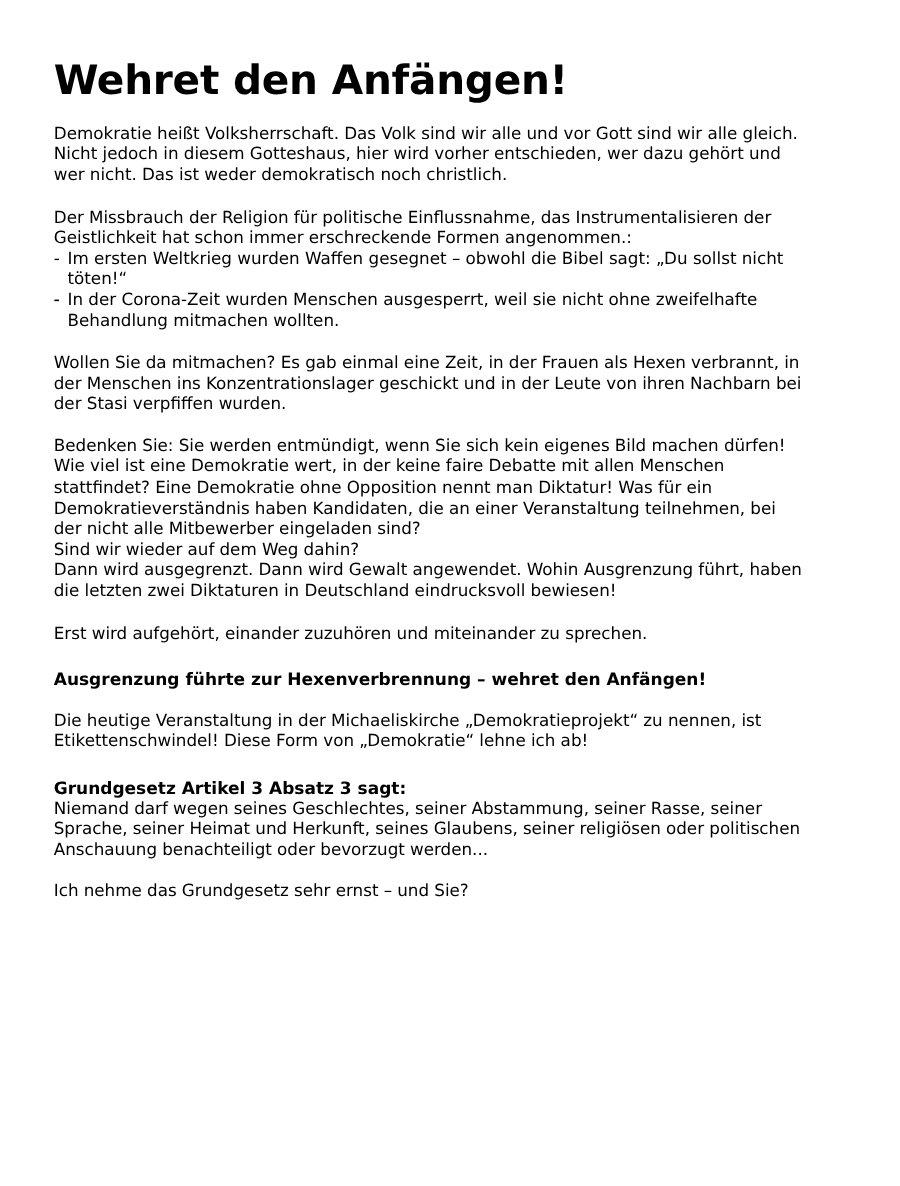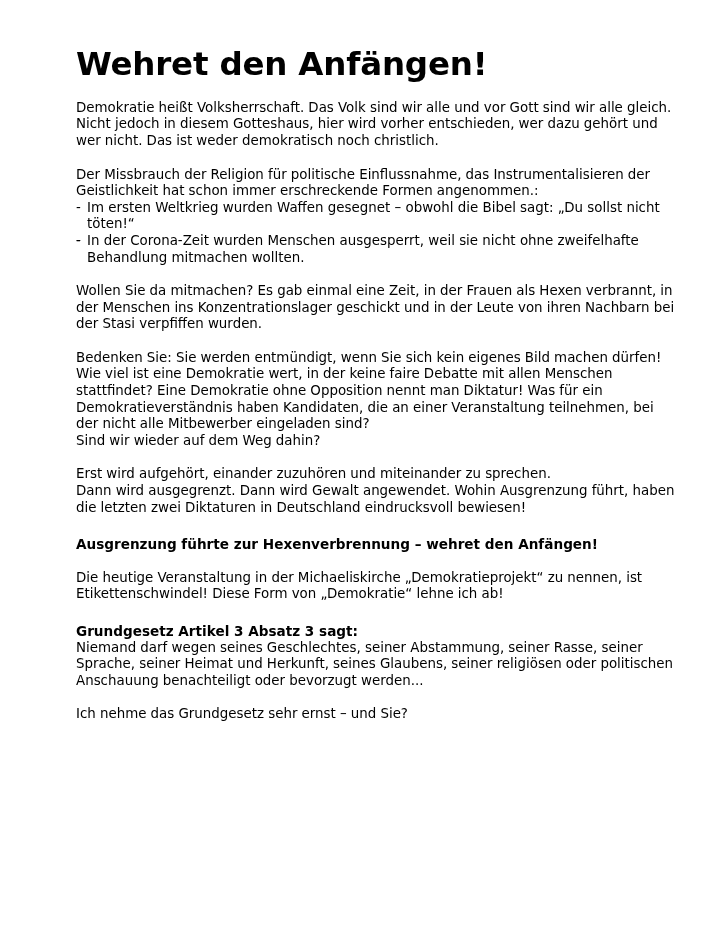--- a/index.html
+++ b/index.html
@@ -14,21 +14,21 @@
     font-family: "DejaVu Sans", "Liberation Sans", sans-serif;
     color: #000000;
     -webkit-font-smoothing: antialiased;
   }
   .page {
     position: relative;
     width: 720px;
     height: 787px;
     background: #ffffff;
     box-sizing: border-box;
-    padding: 0 44px 0 76px;
+    padding: 0 44px 0 43px;
     overflow: hidden;
   }
   .doc-title {
     font-size: 32.5px;
     font-weight: 700;
     letter-spacing: -0.2px;
     line-height: 1.1;
     margin: 0;
     padding-top: 47px;
   }
@@ -112,23 +112,23 @@
       <span>In der Corona-Zeit wurden Menschen ausgesperrt, weil sie nicht ohne zweifelhafte Behandlung mitmachen wollten.</span>
     </li>
   </ul>
 
   <p class="para">Wollen Sie da mitmachen? Es gab einmal eine Zeit, in der Frauen als Hexen verbrannt, in der Menschen ins Konzentrationslager geschickt und in der Leute von ihren Nachbarn bei der Stasi verpfiffen wurden.</p>
 
   <p class="para">Bedenken Sie: Sie werden entmündigt, wenn Sie sich kein eigenes Bild machen dürfen! Wie viel ist eine Demokratie wert, in der keine faire Debatte mit allen Menschen stattfindet? Eine Demokratie ohne Opposition nennt man Diktatur! Was für ein Demokratieverständnis haben Kandidaten, die an einer Veranstaltung teilnehmen, bei der nicht alle Mitbewerber eingeladen sind?</p>
 
   <p class="para tight">Sind wir wieder auf dem Weg dahin?</p>
 
+  <p class="para tight">Dann wird ausgegrenzt. Dann wird Gewalt angewendet. Wohin Ausgrenzung führt, haben die letzten zwei Diktaturen in Deutschland eindrucksvoll bewiesen!</p>
+
   <p class="para">Erst wird aufgehört, einander zuzuhören und miteinander zu sprechen.</p>
-
-  <p class="para tight">Dann wird ausgegrenzt. Dann wird Gewalt angewendet. Wohin Ausgrenzung führt, haben die letzten zwei Diktaturen in Deutschland eindrucksvoll bewiesen!</p>
 
   <p class="heading">Ausgrenzung führte zur Hexenverbrennung – wehret den Anfängen!</p>
 
   <p class="para">Die heutige Veranstaltung in der Michaeliskirche „Demokratieprojekt“ zu nennen, ist Etikettenschwindel! Diese Form von „Demokratie“ lehne ich ab!</p>
 
   <p class="heading sub">Grundgesetz Artikel 3 Absatz 3 sagt:</p>
 
   <p class="para tight"><span>Niemand darf wegen seines Geschlechtes, seiner Abstammung, seiner Rasse, seiner Sprache, seiner Heimat und Herkunft, seines Glaubens, seiner religiösen oder </span><span class="b">politischen Anschauung</span><span> benachteiligt oder bevorzugt werden...</span></p>
 
   <p class="para">Ich nehme das Grundgesetz sehr ernst – und Sie?</p>

